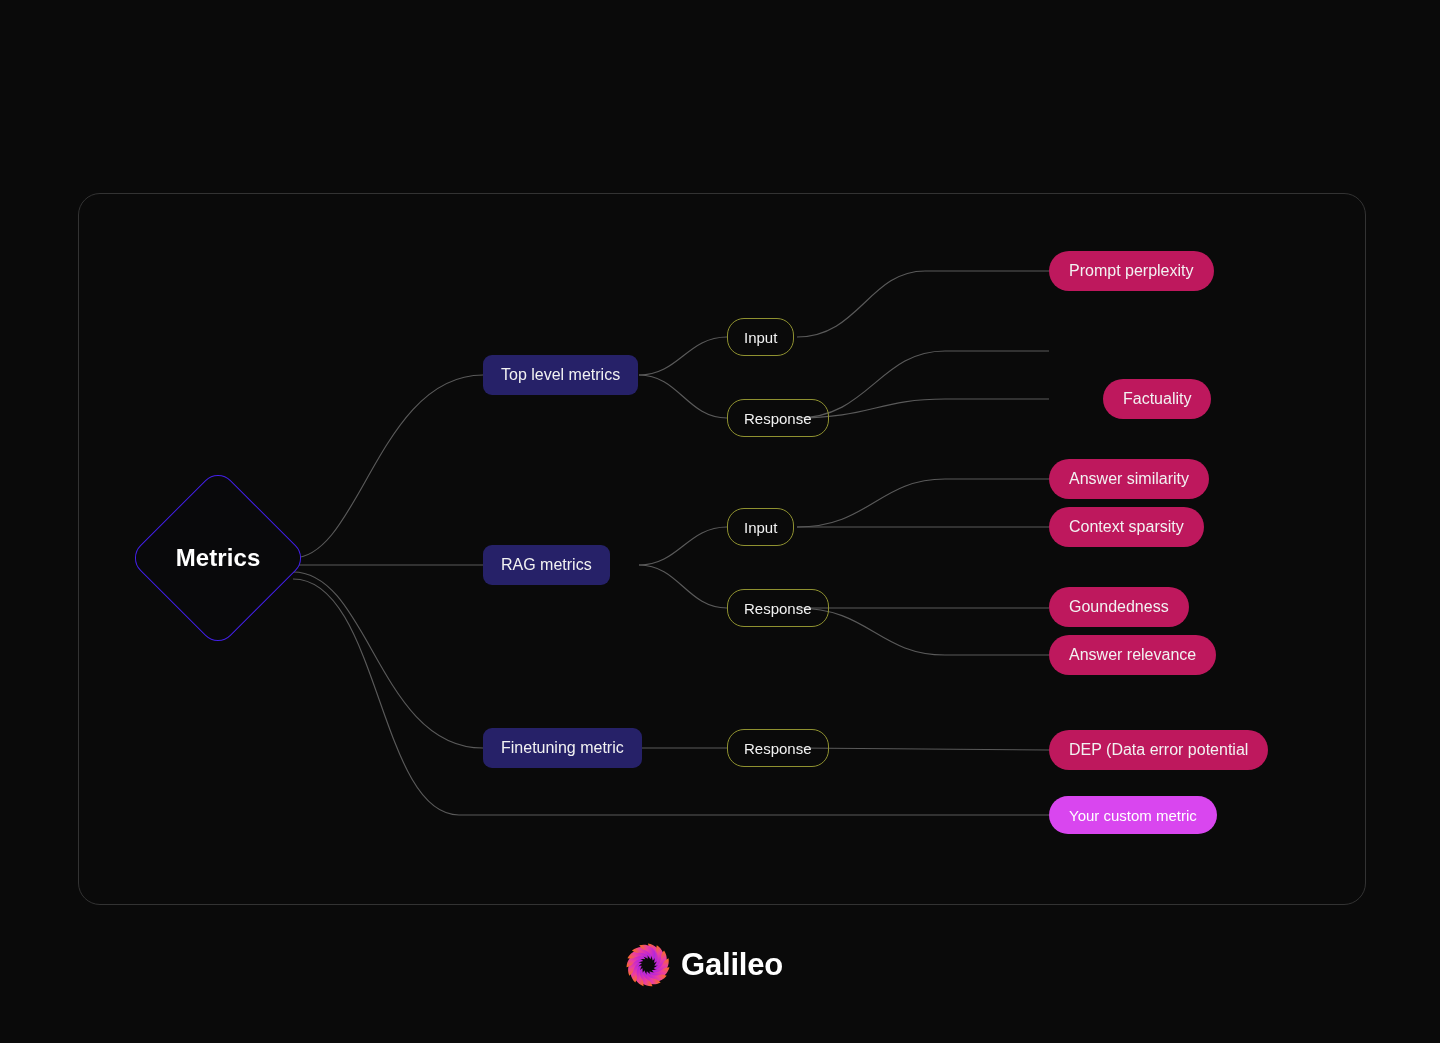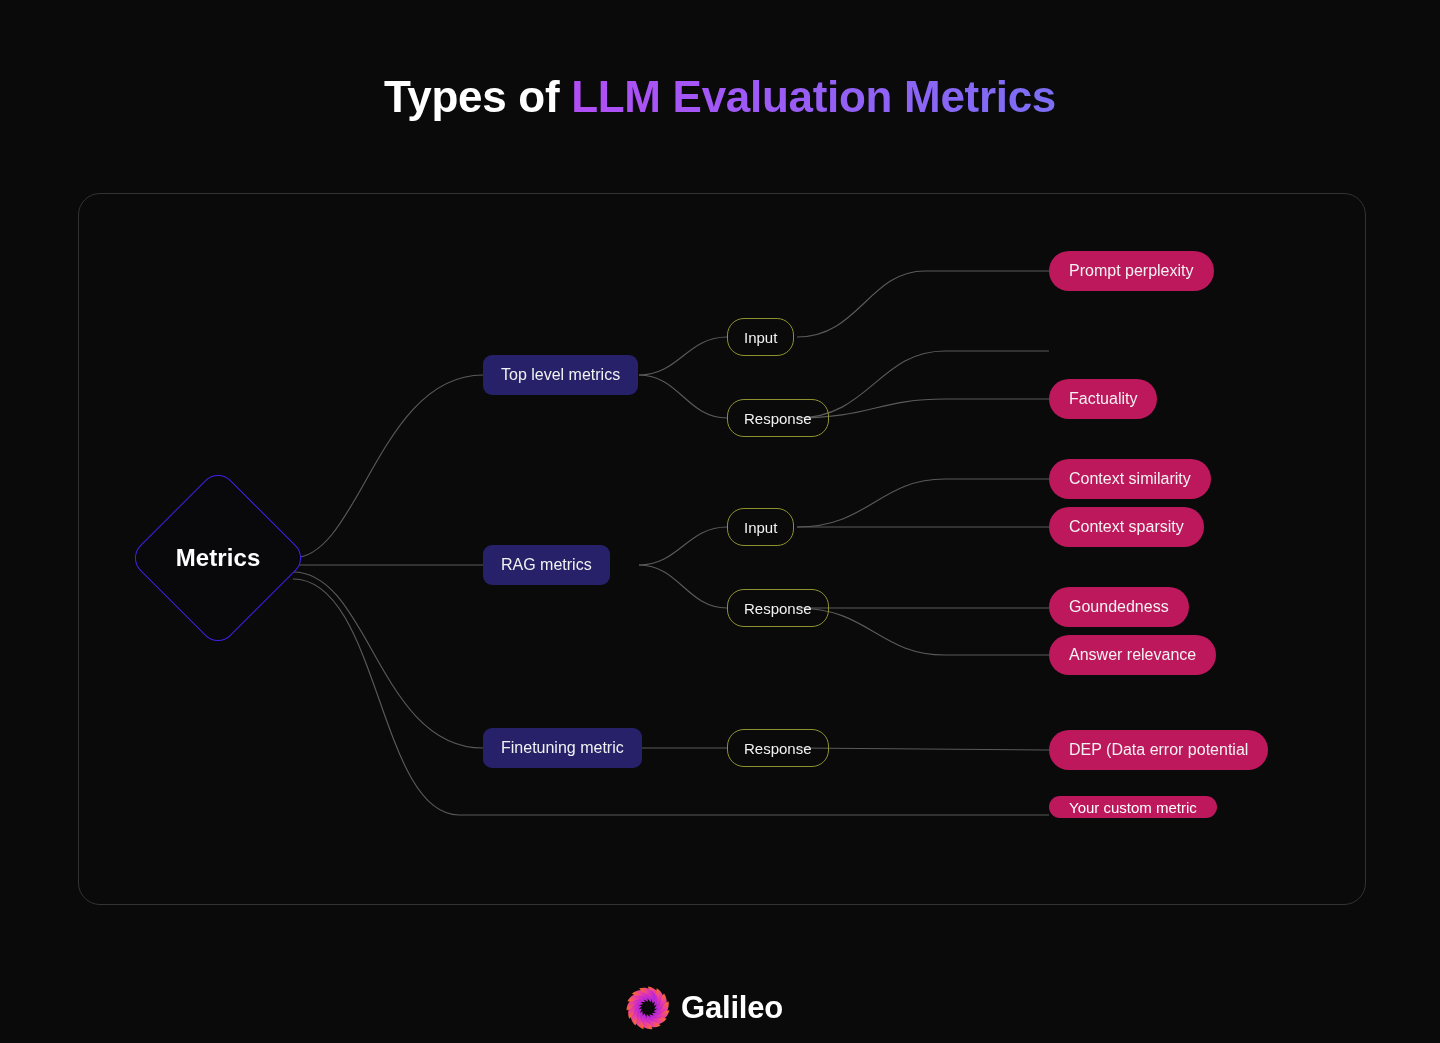--- a/index.html
+++ b/index.html
@@ -130,53 +130,50 @@
 
   
   .n-leaf {
     background: #be185d;
     border-radius: 100px;
     font-size: 16px;
     height: 40px;
     padding: 0 20px;
   }
   .n-leaf.pink {
-    background: #be185d;
+    background: #d946ef;
     font-size: 15px;
-    height: 22px;
+    height: 38px;
     color: #ffffff;
   }
 
   
   .footer {
     position: absolute;
     left: 0;
-    top: 981px;
+    top: 938px;
     width: 1404px;
     display: flex;
     align-items: center;
     justify-content: center;
     gap: 6px;
   }
   .logo-mark { width: 54px; height: 54px; display: block; }
   .logo-word {
     font-size: 31px;
     font-weight: 700;
     color: #ffffff;
     letter-spacing: -0.2px;
   }
 </style>
 </head>
 <body>
 
 <div id="root">
 
-  <h1 class="title">
-    <span class="plain">Types of </span><span class="accent">LLM Evaluation Metrics</span>
-  </h1>
 
   <div class="panel">
 
     <svg class="edges" viewBox="0 0 1288 712">
 
       <path class="edge" d="M 214,364 C 280,364 300,181 404,181"></path>
 
       <path class="edge" d="M 214,371 L 404,371"></path>
 
       <path class="edge" d="M 214,378 C 290,378 300,554 404,554"></path>
@@ -231,25 +228,25 @@
     <div class="node n-l2" style="left:648px; top:395px;">
       <span>Response</span>
     </div>
     <div class="node n-l2" style="left:648px; top:535px;">
       <span>Response</span>
     </div>
 
     <div class="node n-leaf" style="left:970px; top:57px;">
       <span>Prompt perplexity</span>
     </div>
-    <div class="node n-leaf" style="left:970px; top:185px;">
+    <div class="node n-leaf" style="left:1024px; top:185px;">
       <span>Factuality</span>
     </div>
     <div class="node n-leaf" style="left:970px; top:265px;">
-      <span>Context similarity</span>
+      <span>Answer similarity</span>
     </div>
     <div class="node n-leaf" style="left:970px; top:313px;">
       <span>Context sparsity</span>
     </div>
     <div class="node n-leaf" style="left:970px; top:393px;">
       <span>Goundedness</span>
     </div>
     <div class="node n-leaf" style="left:970px; top:536px;">
       <span>DEP (Data error potential</span>
     </div>

